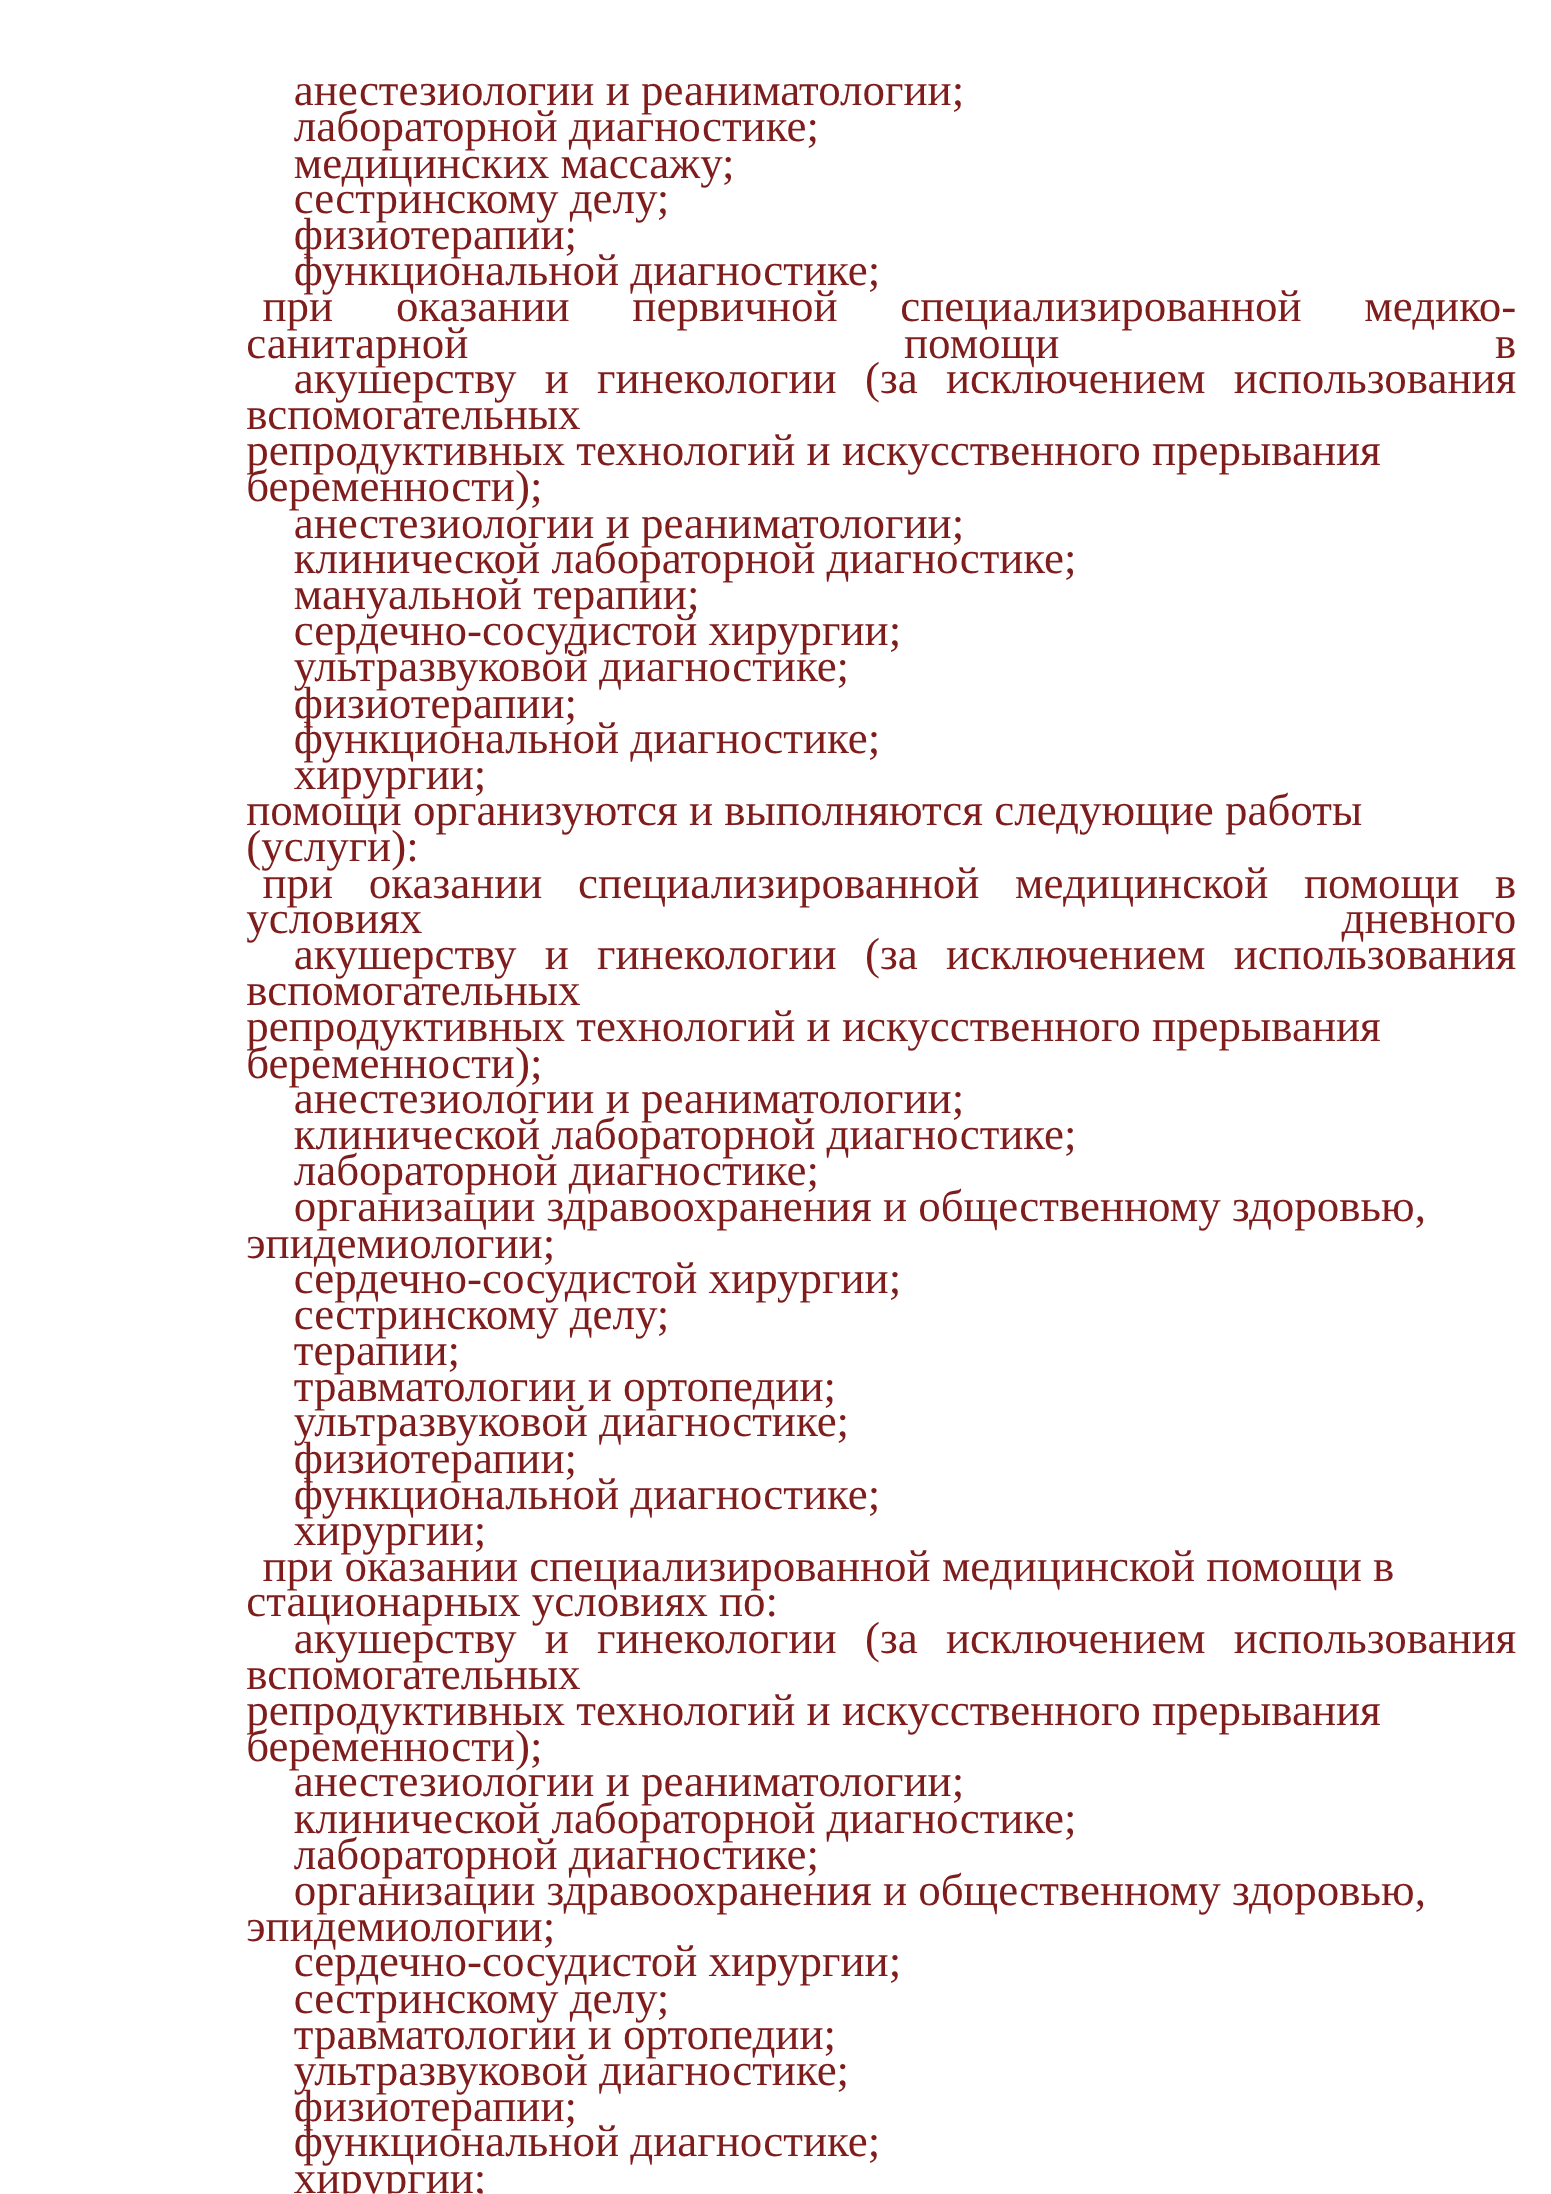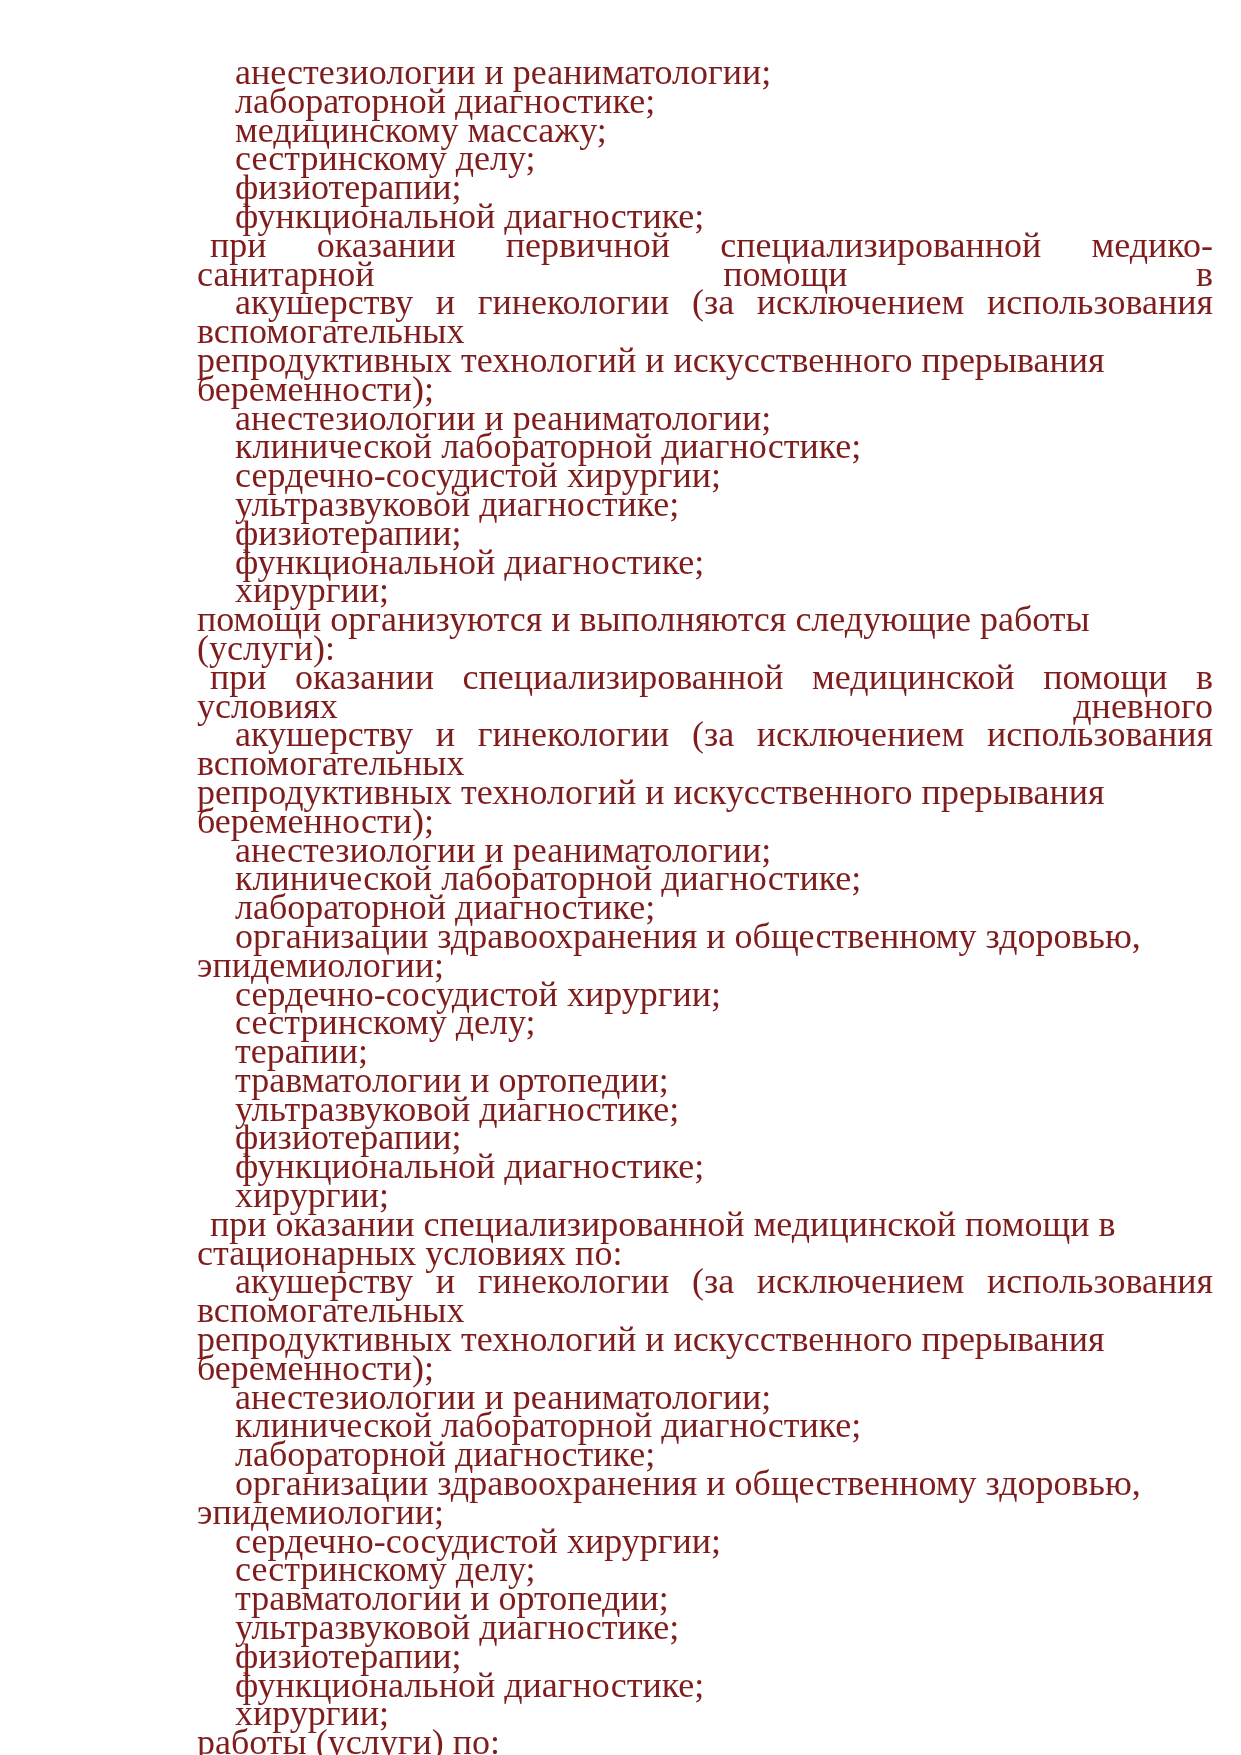--- a/index.html
+++ b/index.html
@@ -39,29 +39,30 @@
   .ind-sub  { text-indent: 13px; }  
   .ind-main { text-indent: 0;   }  
 </style>
 </head>
 <body>
 
 <div class="page">
   <div class="text-block">
       <div class="line ind-item">анестезиологии и реаниматологии;</div>
       <div class="line ind-item">лабораторной диагностике;</div>
-      <div class="line ind-item">медицинскому массажу;</div>
+      <div class="line ind-item">медицинских массажу;</div>
       <div class="line ind-item">сестринскому делу;</div>
       <div class="line ind-item">физиотерапии;</div>
       <div class="line ind-item">функциональной диагностике;</div>
       <div class="line ind-sub stretch">при оказании первичной специализированной медико-санитарной помощи в</div>
       <div class="line ind-item stretch">акушерству и гинекологии (за исключением использования вспомогательных</div>
       <div class="line">репродуктивных технологий и искусственного прерывания беременности);</div>
       <div class="line ind-item">анестезиологии и реаниматологии;</div>
       <div class="line ind-item">клинической лабораторной диагностике;</div>
+      <div class="line ind-item">мануальной терапии;</div>
       <div class="line ind-item">сердечно-сосудистой хирургии;</div>
       <div class="line ind-item">ультразвуковой диагностике;</div>
       <div class="line ind-item">физиотерапии;</div>
       <div class="line ind-item">функциональной диагностике;</div>
       <div class="line ind-item">хирургии;</div>
       <div class="line">помощи организуются и выполняются следующие работы (услуги):</div>
       <div class="line ind-sub stretch">при оказании специализированной медицинской помощи в условиях дневного</div>
       <div class="line ind-item stretch">акушерству и гинекологии (за исключением использования вспомогательных</div>
       <div class="line">репродуктивных технологий и искусственного прерывания беременности);</div>
       <div class="line ind-item">анестезиологии и реаниматологии;</div>

